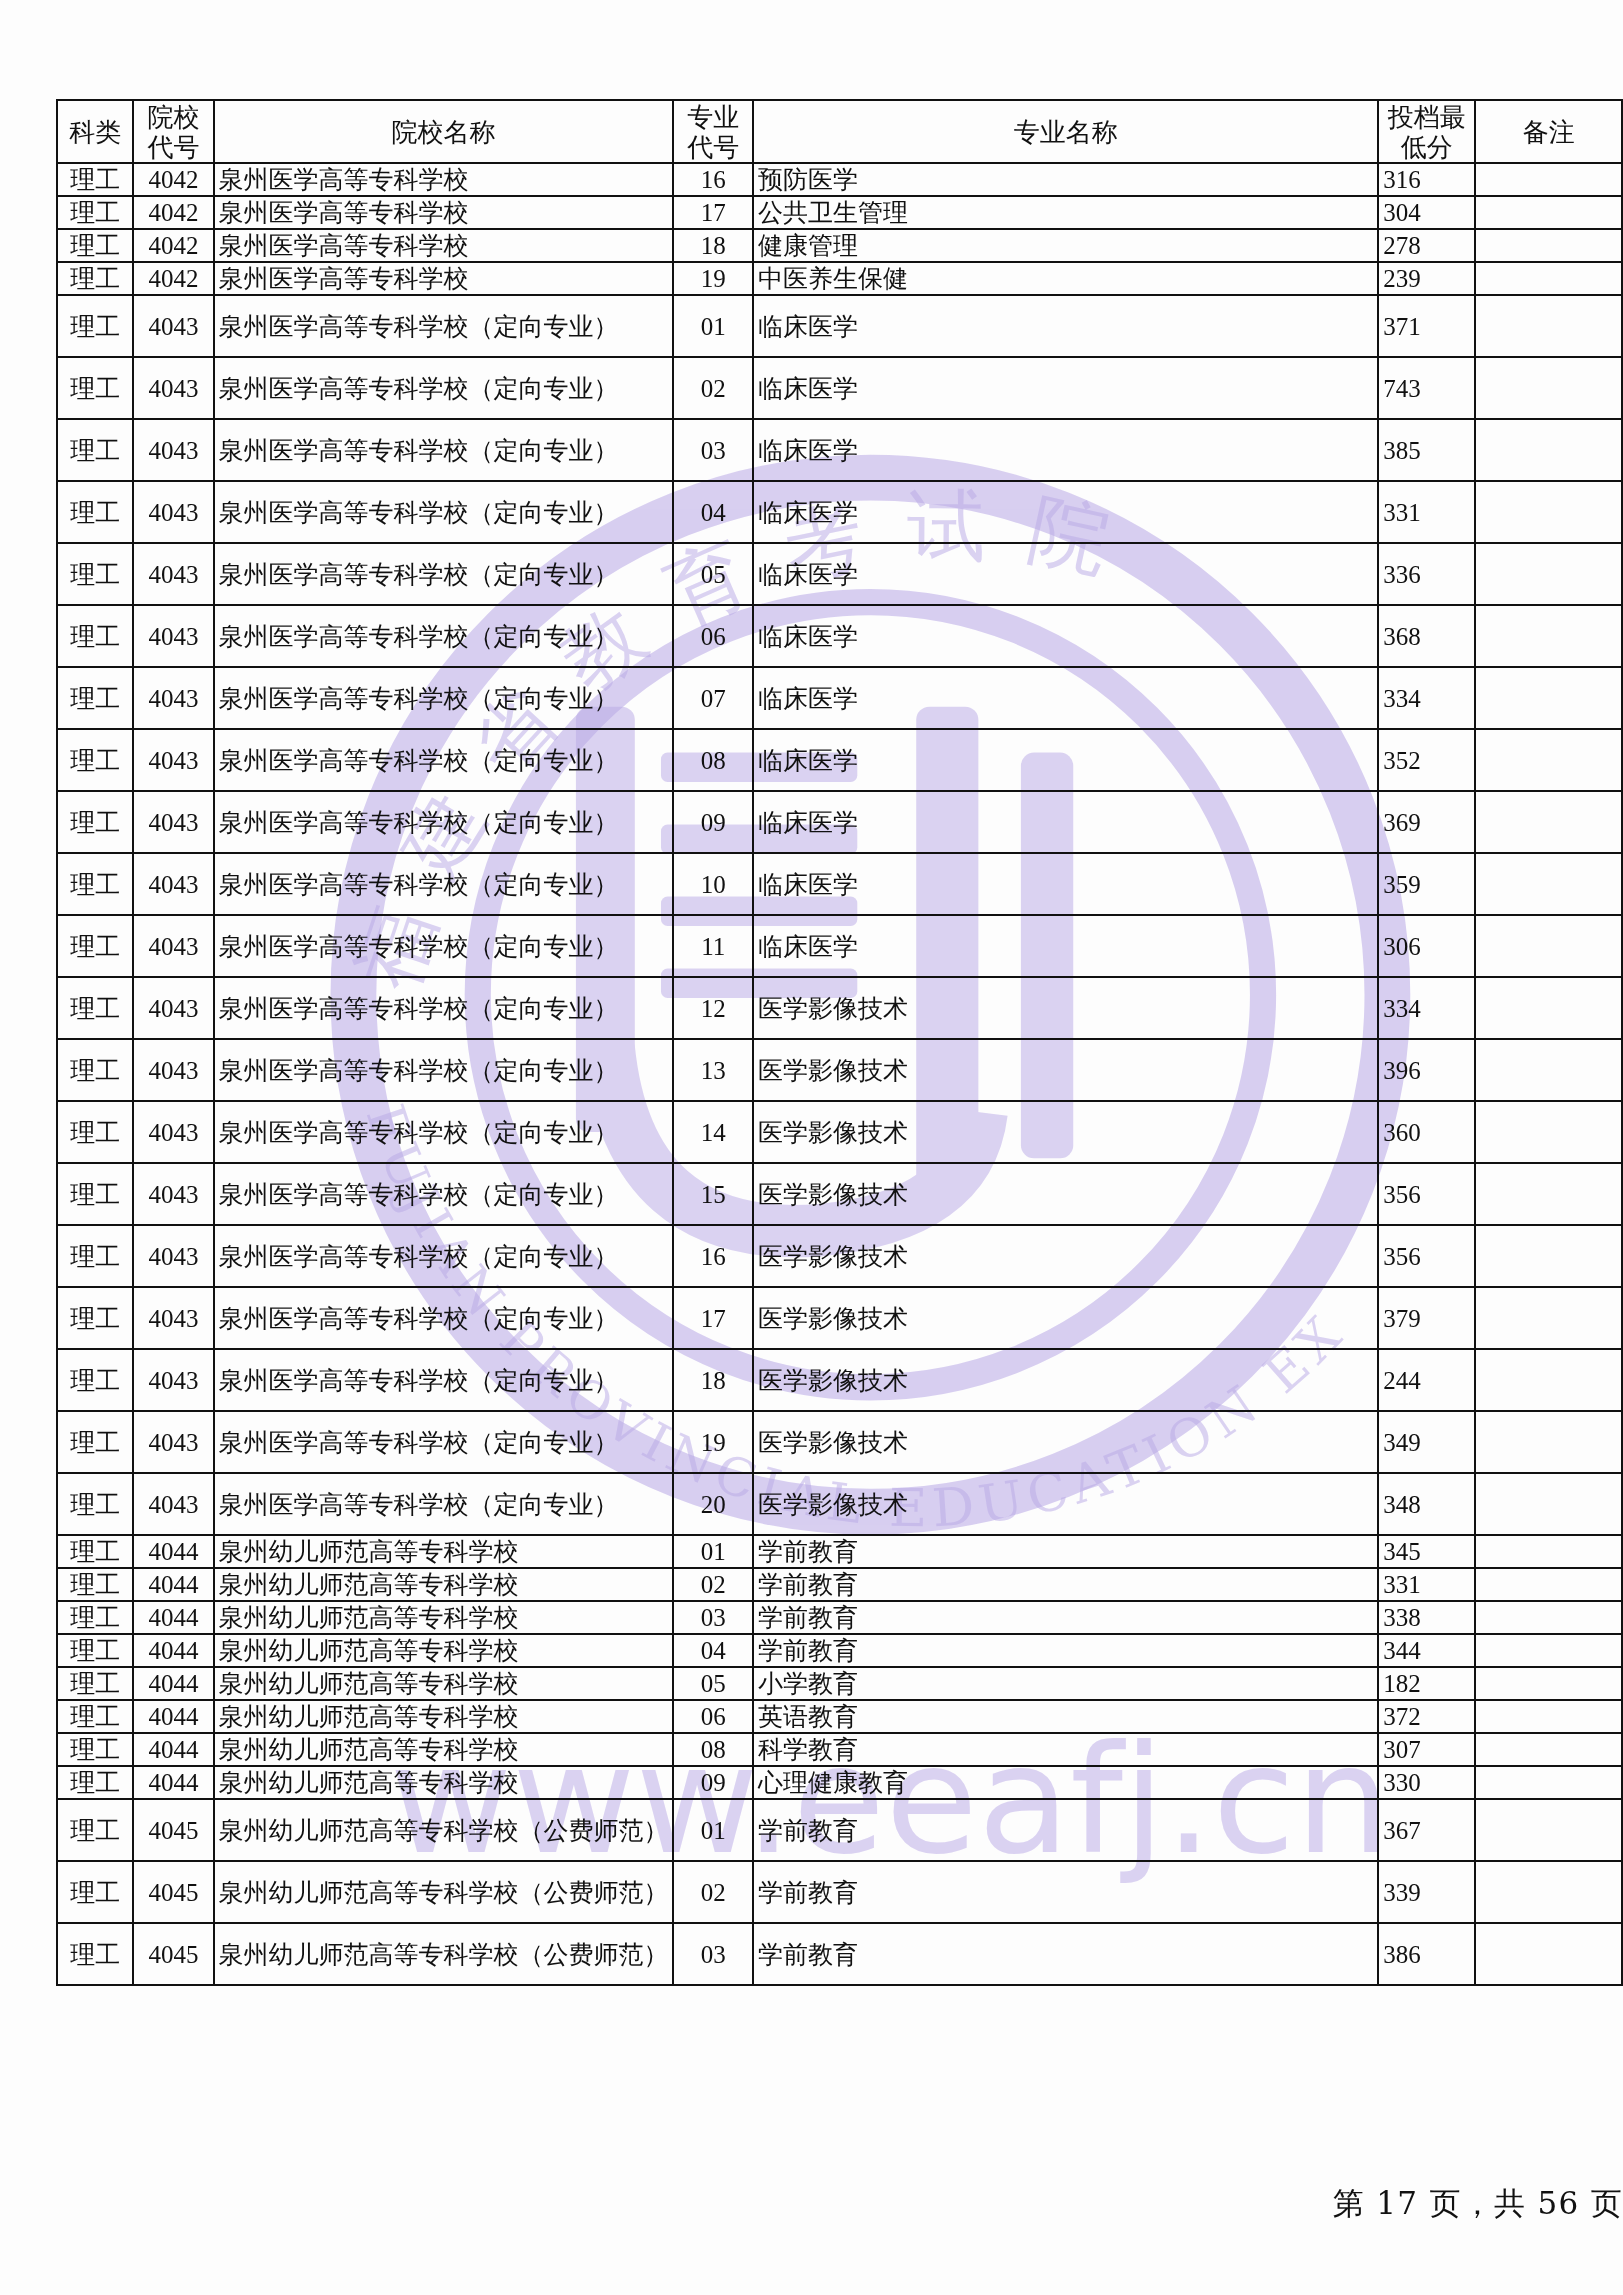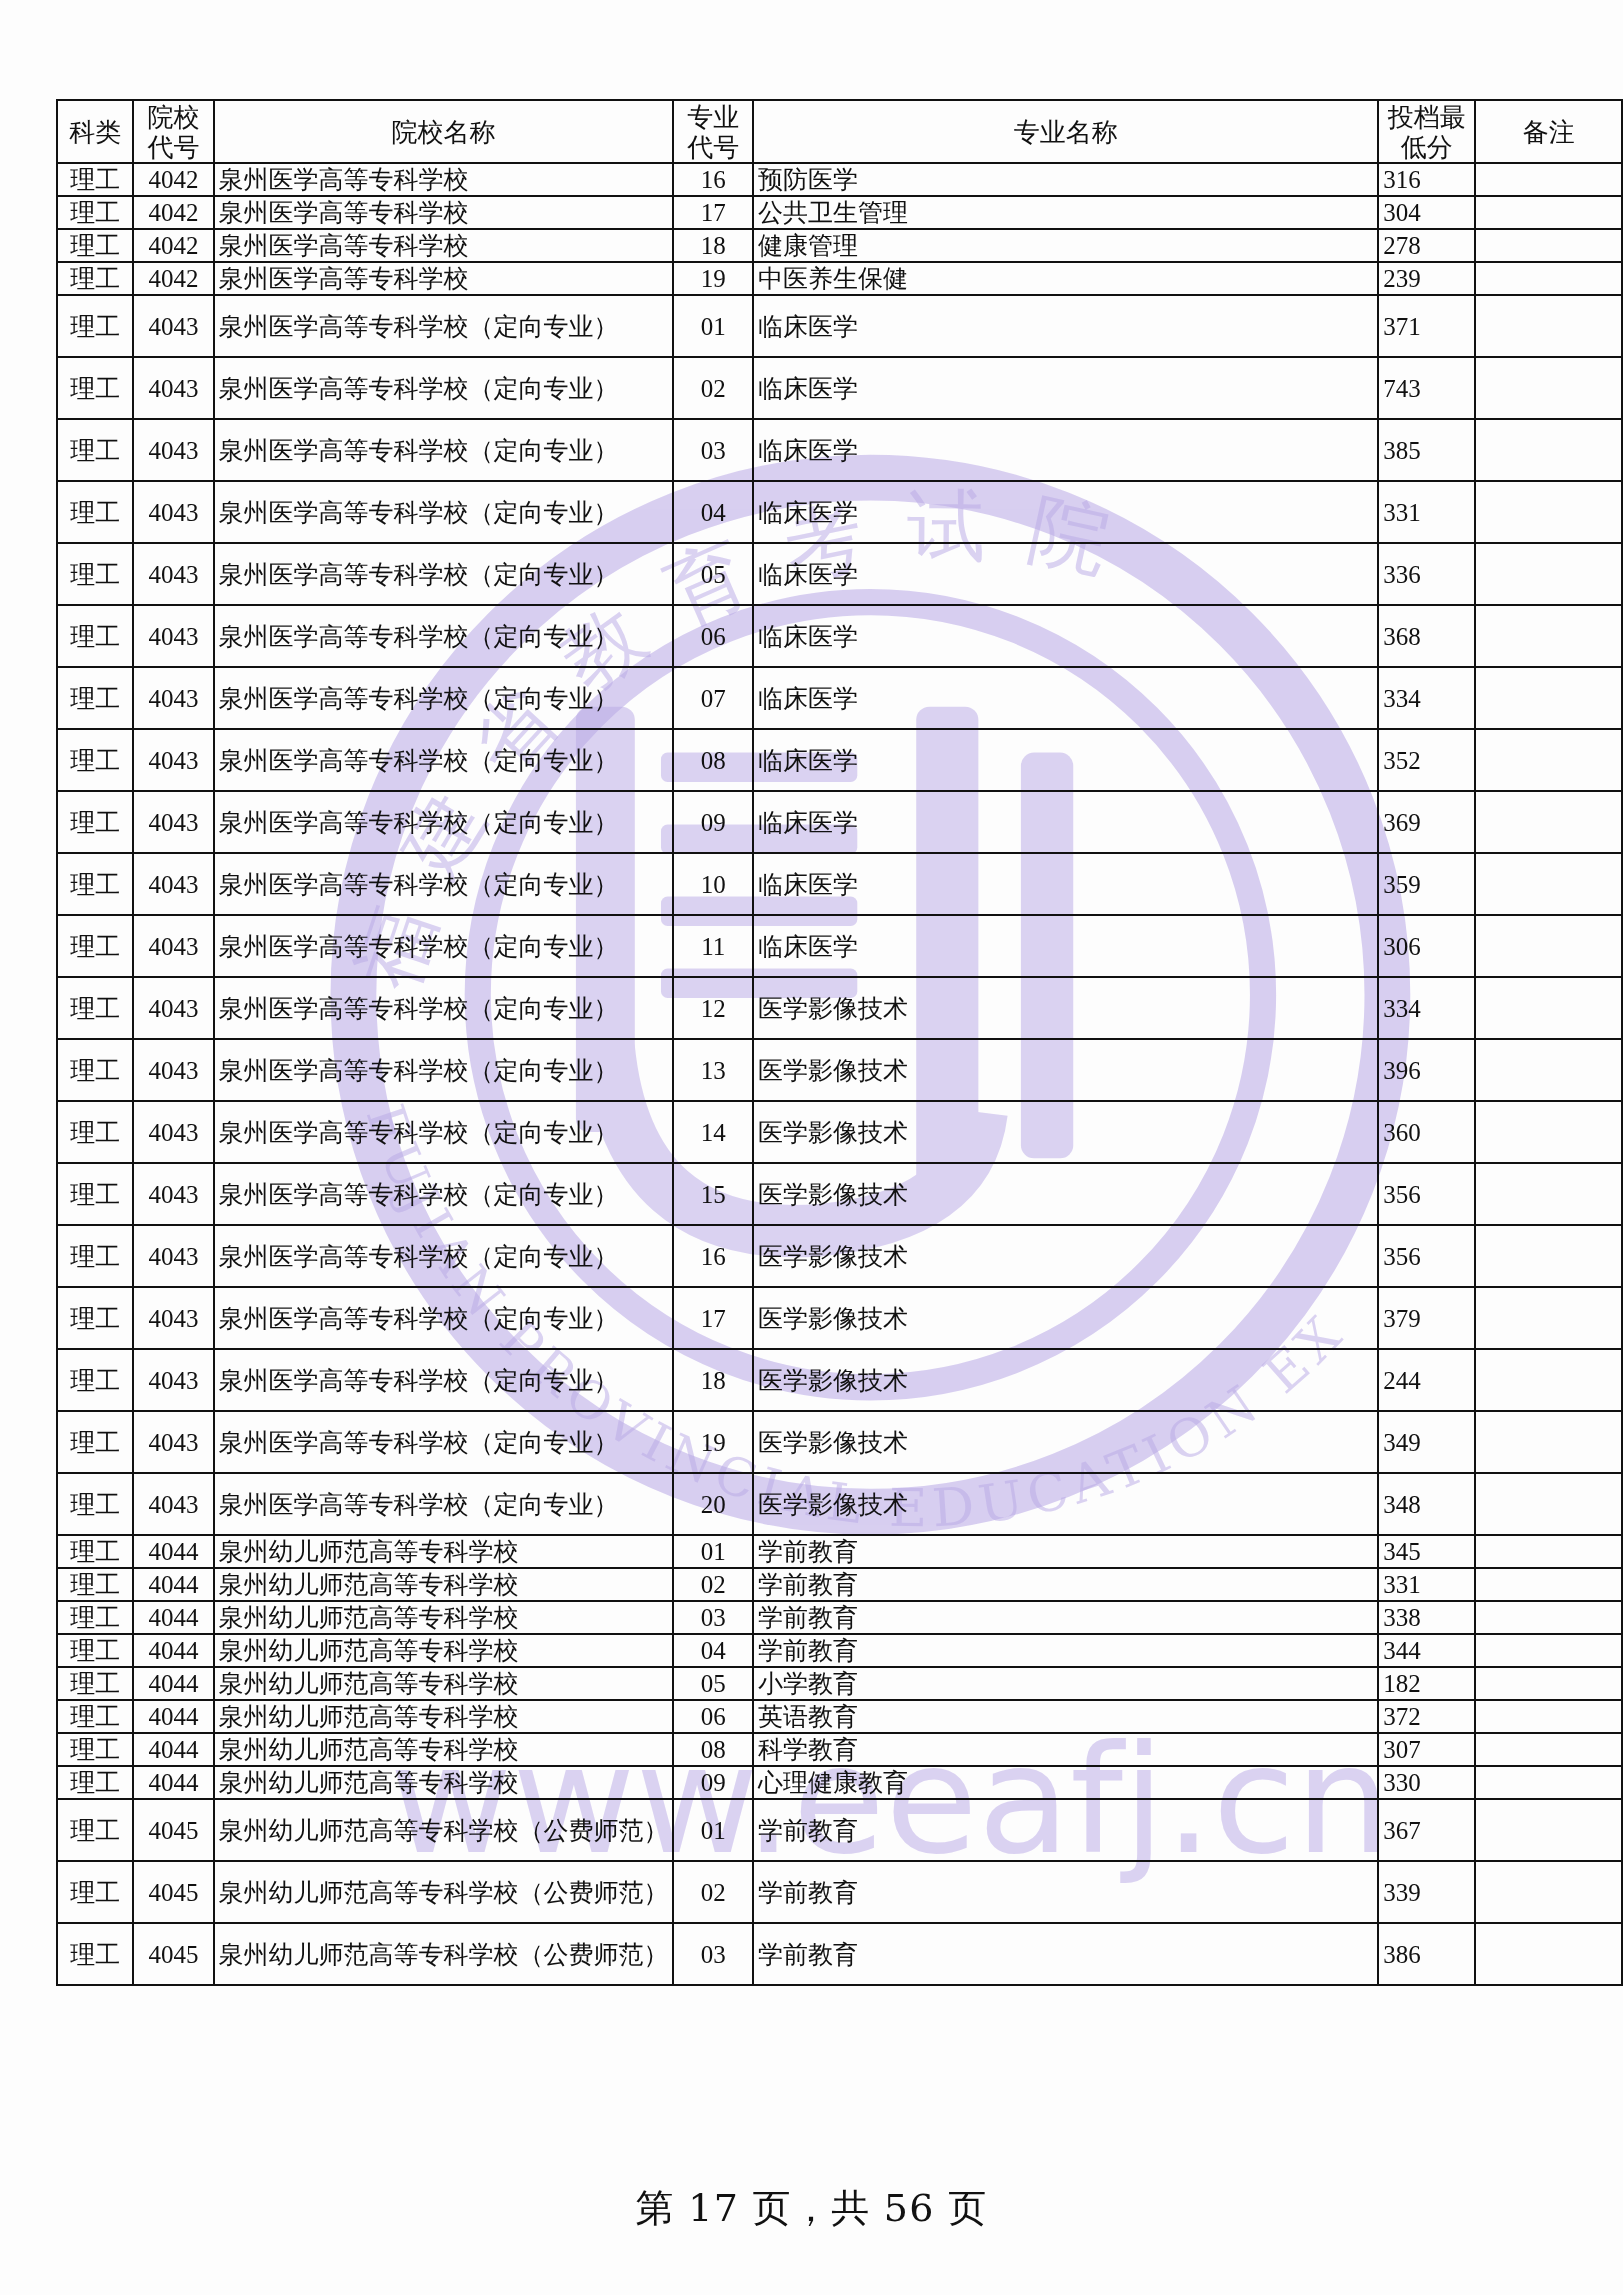--- a/index.html
+++ b/index.html
@@ -11,21 +11,21 @@
   table.grid td, table.grid th { border:2.6px solid #111; padding:0 3.9px; font-weight:normal;
                                  font-size:25px; line-height:29px; overflow:hidden; white-space:nowrap; }
   table.grid th { height:61px; text-align:center; font-size:26px; line-height:30px; }
   tr.single td { height:31px; }
   tr.double td { height:60px; }
   td.c-cat, td.c-code, td.c-mcode { text-align:center; }
   td.c-name { text-align:left; white-space:normal; word-break:break-all; line-height:29px; padding-left:2.6px; }
   td.c-major { text-align:left; padding-left:3.9px; }
   td.c-score { text-align:left; padding-right:7.9px; }
   .num { font-family:"Liberation Serif","DejaVu Serif",serif; font-size:26px; }
-  .footer { position:absolute; left:0; width:1623px; top:2183px; text-align:center; font-size:38px; z-index:1; letter-spacing:1.3px; }
+  .footer { position:absolute; left:0; width:1623px; top:2183px; text-align:right; font-size:31px; z-index:1; letter-spacing:1.3px; }
 </style>
 </head>
 <body>
 
 <svg class="watermark" viewBox="0 0 2480 3507" xmlns="http://www.w3.org/2000/svg">
   <defs>
     <path id="arcTop" d="M 630 1520 A 860 860 0 0 1 2100 1120"></path>
     <path id="arcBottom" d="M 560 1700 A 880 880 0 0 0 2050 2050"></path>
   </defs>
   <g opacity="0.55" fill="none" stroke="#b9a9e6">

